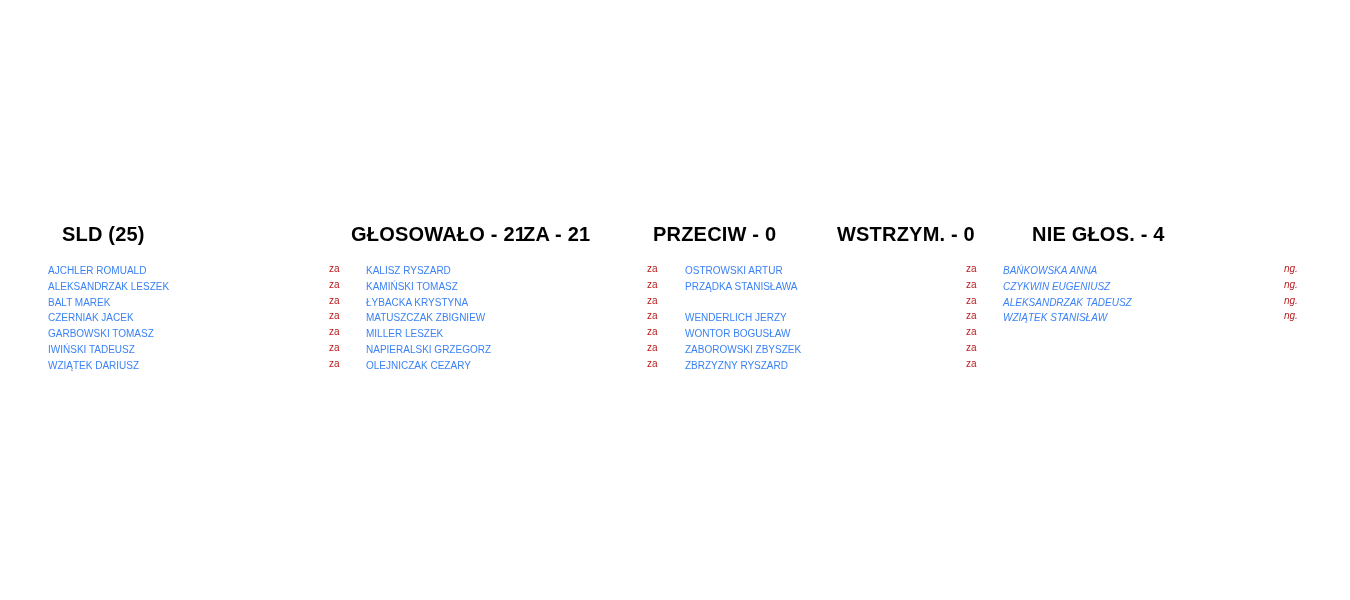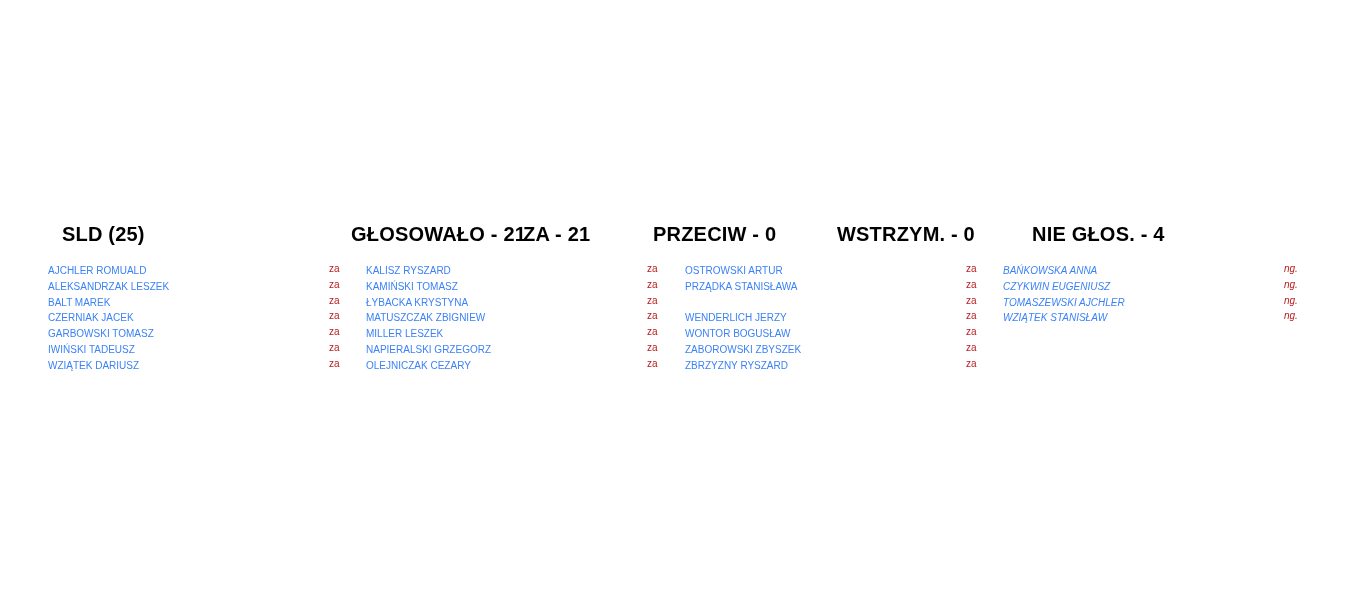--- a/index.html
+++ b/index.html
@@ -162,21 +162,21 @@
   <div class="col c4">
     <div class="row">
       <span class="name">BAŃKOWSKA ANNA</span>
       <span class="vote">ng.</span>
     </div>
     <div class="row">
       <span class="name">CZYKWIN EUGENIUSZ</span>
       <span class="vote">ng.</span>
     </div>
     <div class="row">
-      <span class="name">TOMASZEWSKI AJCHLER</span>
+      <span class="name">ALEKSANDRZAK TADEUSZ</span>
       <span class="vote">ng.</span>
     </div>
     <div class="row">
       <span class="name">WZIĄTEK STANISŁAW</span>
       <span class="vote">ng.</span>
     </div>
   </div>
 
 </div>
 

